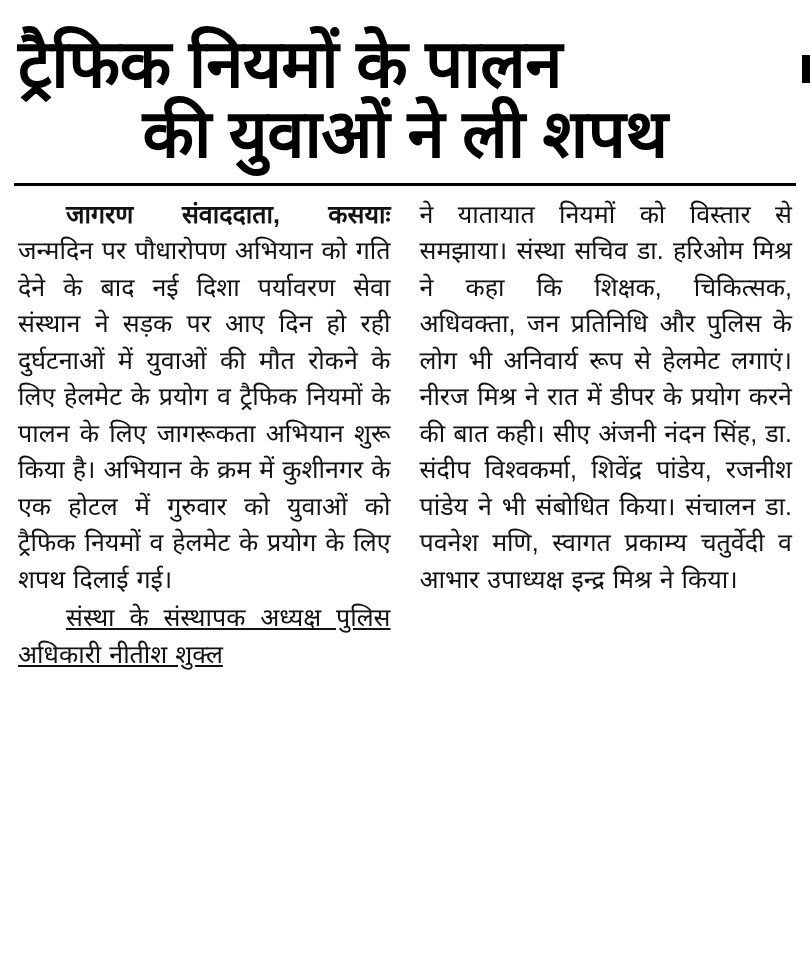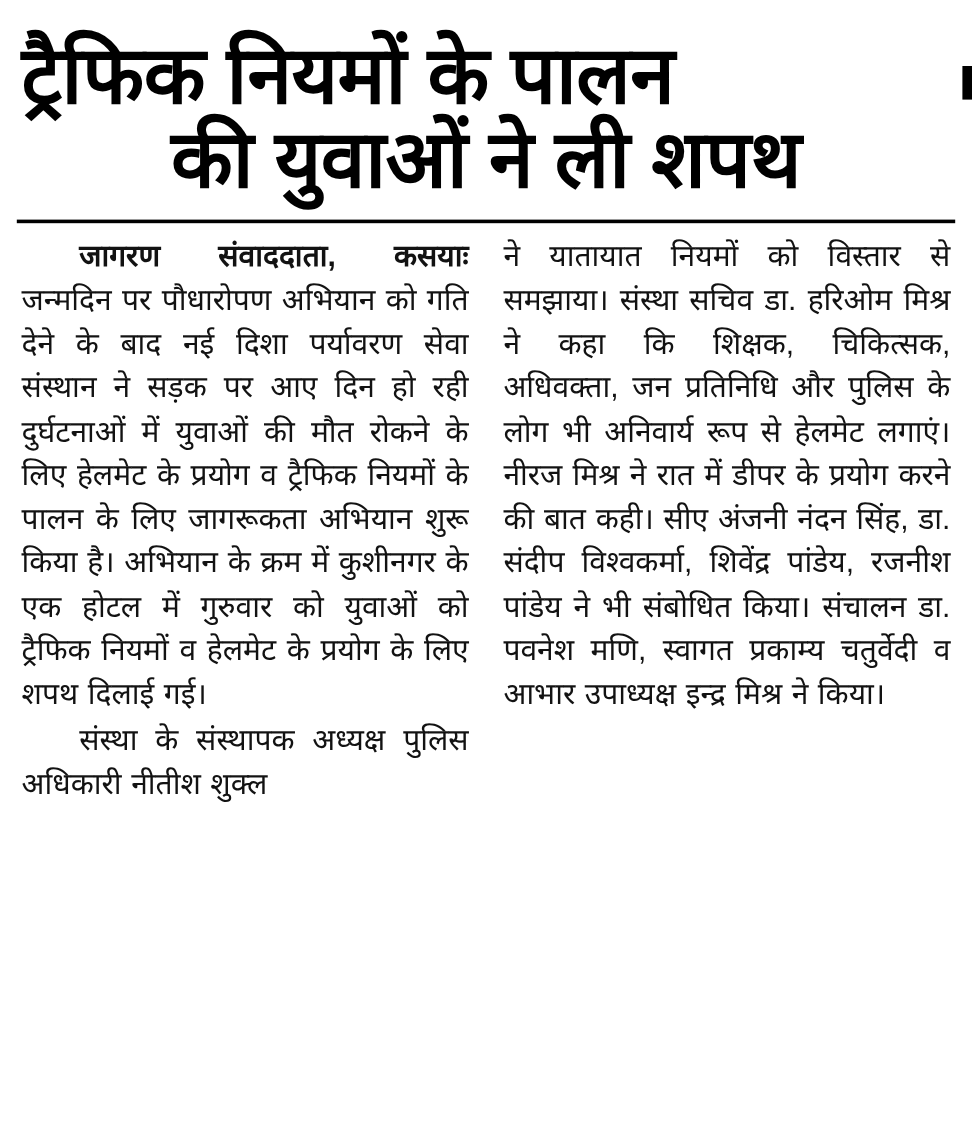--- a/index.html
+++ b/index.html
@@ -61,20 +61,21 @@
     font-family: "Liberation Sans", sans-serif;
     font-size: 25px;
     line-height: 1.46;
     text-align: justify;
     text-justify: inter-word;
     color: #121212;
     word-spacing: 1px;
   }
   p.body-text + p.body-text {
     margin-top: 2px;
+    text-decoration: underline;
   }
   p.indent {
     text-indent: 48px;
   }
   .dateline {
     font-weight: bold;
   }
   
   .edge-mark {
     position: absolute;

